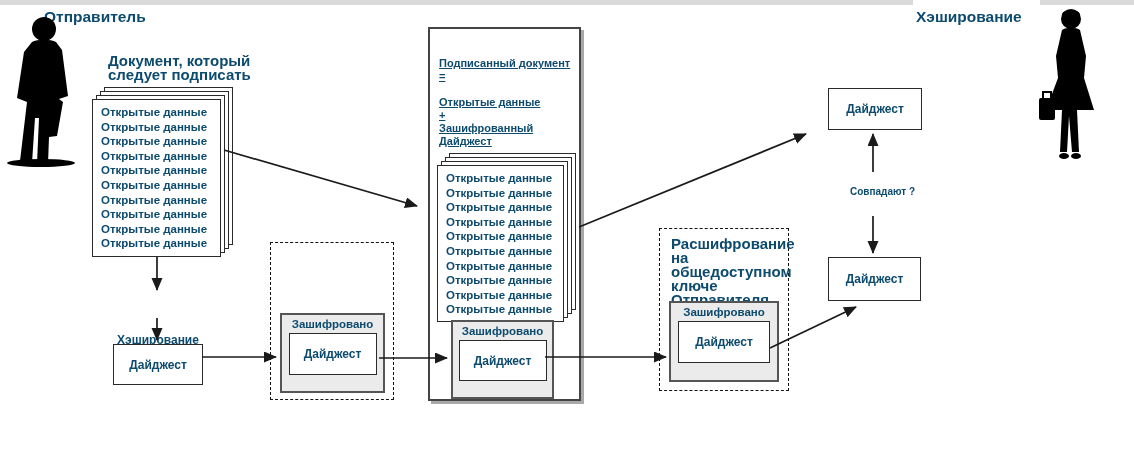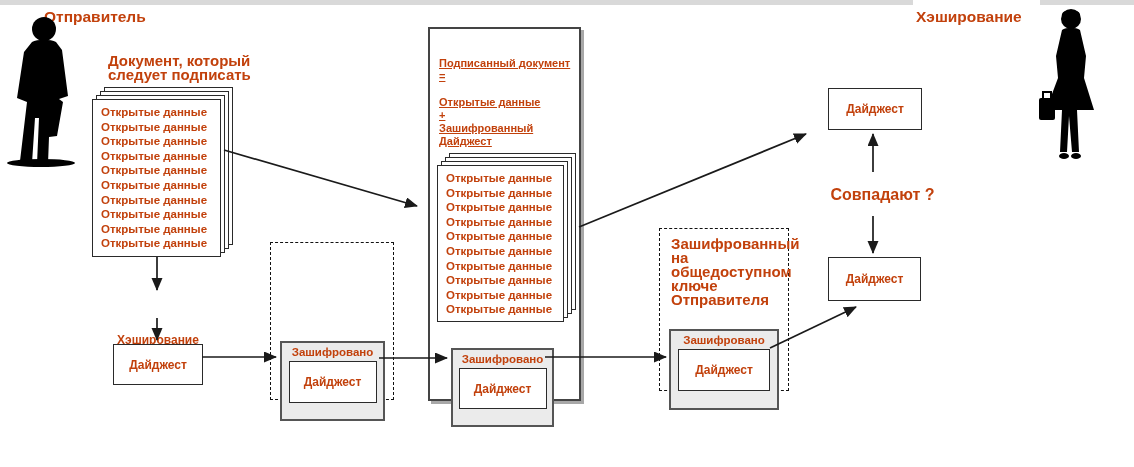--- a/index.html
+++ b/index.html
@@ -1,36 +1,36 @@
 <!DOCTYPE html>
 <html><head>
 <meta charset="utf-8">
 <style>
   html,body{margin:0;padding:0;background:#fff;}
   .canvas{position:relative;width:1134px;height:467px;background:#ffffff;
-          font-family:"Liberation Sans",sans-serif;color:#c2410c;overflow:hidden;}
+          font-family:"Liberation Sans",sans-serif;color:#0c4a6e;overflow:hidden;}
   .strip{position:absolute;top:0;height:5px;background:#d9d9d9;}
   .actor-label{position:absolute;font-size:15.5px;font-weight:bold;}
   .note{position:absolute;font-size:15px;font-weight:bold;line-height:14px;white-space:pre-line;}
   .small-label{position:absolute;font-size:12px;font-weight:bold;text-align:center;}
   .sheet{position:absolute;background:#ffffff;border:1.6px solid #2a2a2a;}
   .sheet-text{padding:5px 2px 0 8px;font-size:11.5px;font-weight:bold;line-height:14.6px;white-space:pre-line;}
   .digestbox{position:absolute;background:#ffffff;border:1.7px solid #2a2a2a;
              display:flex;align-items:center;justify-content:center;
              font-weight:bold;font-size:12px;}
   .dashedbox{position:absolute;border:1.6px dashed #111;background:transparent;}
-  .graybox{position:absolute;background:#ebebeb;border:2px solid #555;text-align:center;margin-top:28px;}
+  .graybox{position:absolute;background:#ebebeb;border:2px solid #555;text-align:center;}
   .graybox .gtitle{font-weight:bold;font-size:11.5px;margin-top:3px;}
   .whitebox{margin:3px auto 0;background:#fff;border:1.6px solid #2a2a2a;
             display:flex;align-items:center;justify-content:center;
             font-weight:bold;font-size:12px;}
   .signedbox{position:absolute;background:#fff;border:2px solid #444;box-shadow:3px 3px 0 #a8a8a8;}
   .header-lines{position:absolute;font-size:11px;font-weight:bold;line-height:13px;white-space:pre-line;text-decoration:underline;}
   svg.overlay{position:absolute;left:0;top:0;pointer-events:none;}
-  .match-label{position:absolute;font-size:16px;font-weight:bold;text-align:center;}
+  .match-label{position:absolute;font-size:10px;font-weight:bold;text-align:center;}
   .silhouette{position:absolute;}
 </style>
 </head>
 <body>
 
 <div class="canvas">
 
   <div class="strip" style="left:0;width:913px;"></div>
   <div class="strip" style="left:1040px;width:94px;"></div>
 
@@ -114,21 +114,21 @@
     </div>
     <div class="graybox" style="left:21px;top:291px;width:99px;height:75px;">
       <div class="gtitle">Зашифровано</div>
       <div class="whitebox" style="width:86px;height:39px;">
         <span>Дайджест</span>
       </div>
     </div>
   </div>
 
   <div class="dashedbox" style="left:659px;top:228px;width:128px;height:161px;">
-    <div class="note" style="left:11px;top:8px;">Зашифрованный на
+    <div class="note" style="left:11px;top:8px;">Расшифрование на
 общедоступном
 ключе Отправителя</div>
     <div class="graybox" style="left:9px;top:72px;width:106px;height:77px;">
       <div class="gtitle">Зашифровано</div>
       <div class="whitebox" style="width:90px;height:40px;">
         <span>Дайджест</span>
       </div>
     </div>
   </div>
 

